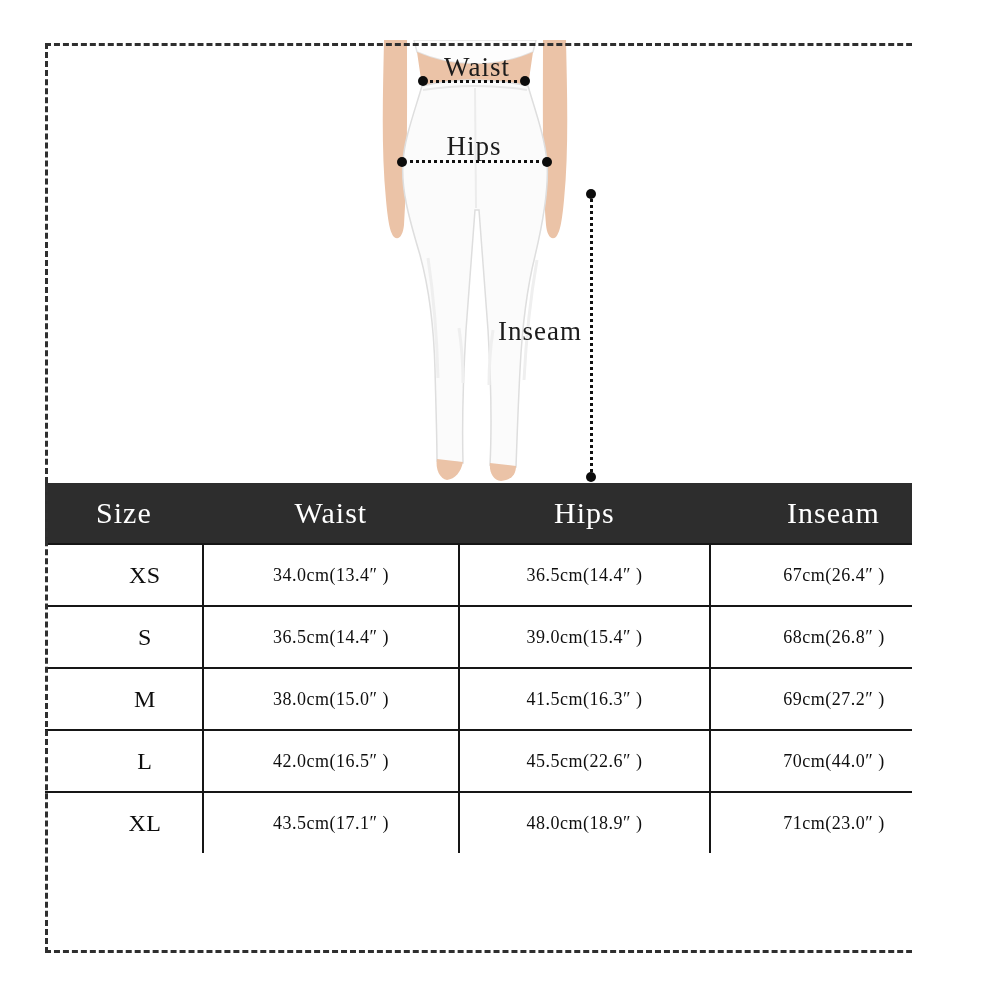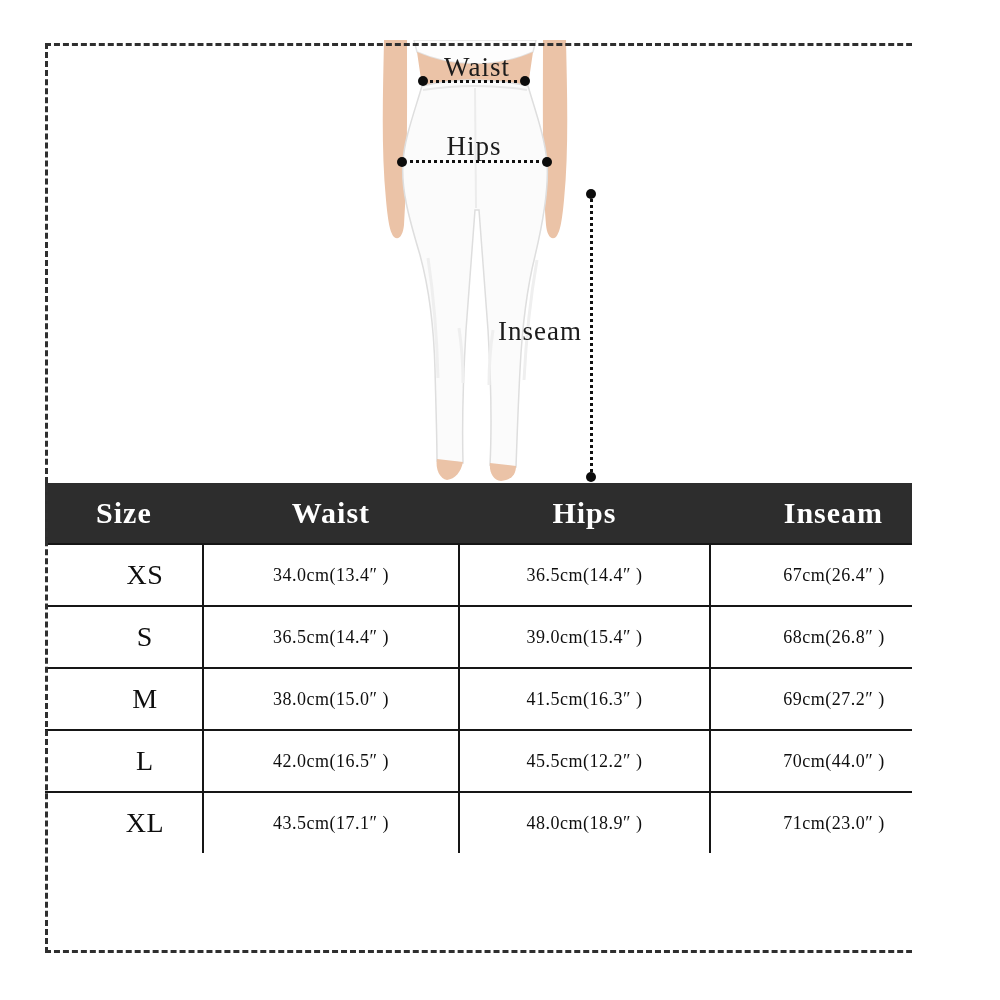--- a/index.html
+++ b/index.html
@@ -87,38 +87,38 @@
     font-family: "Liberation Serif", "DejaVu Serif", serif;
   }
   .size-table col.c1 { width: 17.3%; }
   .size-table col.c2 { width: 28.1%; }
   .size-table col.c3 { width: 27.5%; }
   .size-table col.c4 { width: 27.1%; }
   .size-table th {
     background: #2d2d2d;
     color: #ffffff;
     font-size: 30px;
-    font-weight: bold;
+    font-weight: normal;
     letter-spacing: 1px;
     height: 58px;
     border: none;
     text-align: center;
     vertical-align: middle;
   }
   .size-table td {
     height: 58px;
     text-align: center;
     vertical-align: middle;
     font-size: 18px;
     letter-spacing: 0.5px;
     color: #0e0e0e;
     background: #ffffff;
     border: 2px solid #161616;
   }
-  .size-table td.cell-size { font-size: 28px; padding-left: 44px; }
+  .size-table td.cell-size { font-size: 24px; padding-left: 44px; }
   .size-table td:first-child { border-left: none; }
   .size-table td:last-child  { border-right: none; border-radius: 23px; }
   .size-table tbody tr:last-child td { border-bottom: none; }
 </style>
 </head>
 <body>
 
 <div class="canvas">
 
   <svg class="model-svg" viewBox="0 0 290 444" xmlns="http://www.w3.org/2000/svg">
@@ -184,21 +184,21 @@
       </tr>
       <tr>
         <td class="cell-size">M</td>
         <td>38.0cm(15.0″ )</td>
         <td>41.5cm(16.3″ )</td>
         <td>69cm(27.2″ )</td>
       </tr>
       <tr>
         <td class="cell-size">L</td>
         <td>42.0cm(16.5″ )</td>
-        <td>45.5cm(12.2″ )</td>
+        <td>45.5cm(22.6″ )</td>
         <td>70cm(44.0″ )</td>
       </tr>
       <tr>
         <td class="cell-size">XL</td>
         <td>43.5cm(17.1″ )</td>
         <td>48.0cm(18.9″ )</td>
         <td>71cm(23.0″ )</td>
       </tr>
     </tbody>
   </table>

